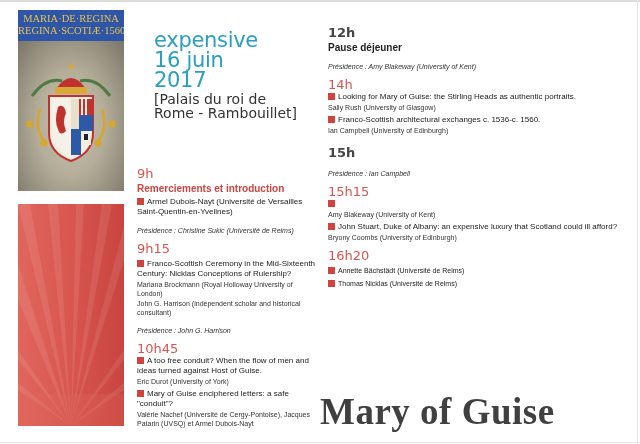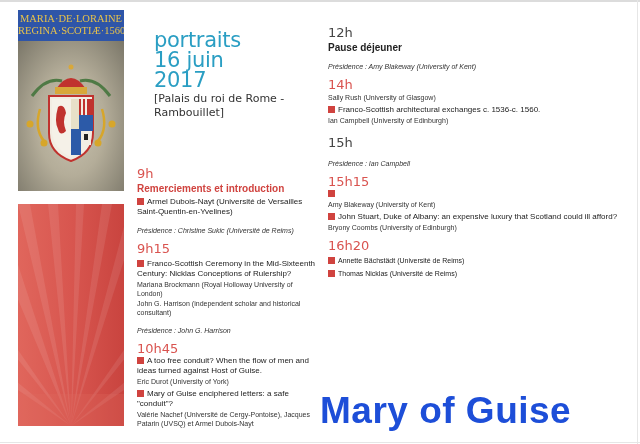--- a/index.html
+++ b/index.html
@@ -13,47 +13,47 @@
   .portrait .stone { position:absolute; left:0; top:31px; width:106px; height:150px;
      background: radial-gradient(ellipse at 50% 55%, #c9c3b0 0%, #b4ad99 45%, #8f8a7a 80%, #7a7668 100%); }
   .portrait svg { position:absolute; left:0; top:31px; }
 
   .sunburst { position:absolute; left:18px; top:204px; width:106px; height:222px; overflow:hidden;
      background: linear-gradient(90deg, #e0665c 0%, #d8564f 50%, #c9443f 100%); }
   .sunburst svg { position:absolute; left:0; top:0; }
 
   .date-block { position:absolute; left:154px; top:30px; }
   .date-line { color:#2a9ec3; font-size:21px; line-height:20px; font-family:"DejaVu Sans", sans-serif; font-weight:normal; letter-spacing:-0.3px; }
-  .venue { color:#333; font-size:11px; line-height:14px; margin-top:2px; font-family:"DejaVu Sans", sans-serif; }
+  .venue { color:#333; font-size:14px; line-height:14px; margin-top:2px; font-family:"DejaVu Sans", sans-serif; }
 
   .col { position:absolute; }
   .col-left { left:137px; top:166px; width:180px; }
   .col-right { left:328px; top:25px; width:300px; }
 
   .time { font-family:"DejaVu Sans", sans-serif; font-size:13px; line-height:15px; color:#d9534f; margin-top:6px; }
-  .time.dark { color:#444; }
+  .time.dark { color:#444;font-weight:bold; }
   .sect-title { font-size:10px; font-weight:bold; line-height:10px; color:#d0433f; margin-top:3px; }
   .sect-title.dark { color:#222; }
   .talk { font-size:8px; line-height:10px; color:#222; margin-top:3px; }
   .talk .bul { display:inline-block; width:7px; height:7px; background:#d0433f; margin-right:3px; vertical-align:-1px; }
   .speaker { font-size:7px; line-height:9px; color:#333; margin-top:1px; }
   .pres { font-size:7px; font-style:italic; line-height:9px; color:#333; margin-top:9px; }
 
-  .watermark { position:absolute; left:320px; top:390px; font-family:Liberation Sans, sans-serif; font-weight:bold; font-size:37px; color:#1d4ed8; letter-spacing:0.5px; white-space:nowrap; }
+  .watermark { position:absolute; left:320px; top:390px; font-family:Liberation Serif, serif; font-weight:bold; font-size:37px; color:#404040; letter-spacing:0.5px; white-space:nowrap; }
 </style>
 </head>
 <body>
 
 <div class="frame-top"></div>
 <div class="frame-right"></div>
 <div class="frame-bottom"></div>
 
 <div class="portrait">
   <div class="banner">
-    <div>MARIA·DE·LORAINE</div>
+    <div>MARIA·DE·REGINA</div>
     <div>REGINA·SCOTIÆ·1560</div>
   </div>
   <div class="stone"></div>
   <svg width="106" height="150" viewBox="0 0 106 150">
 
     <path d="M14 55 Q28 36 44 40" stroke="#4f7a45" stroke-width="3" fill="none"></path>
     <path d="M92 55 Q78 36 62 40" stroke="#4f7a45" stroke-width="3" fill="none"></path>
 
     <path d="M22 68 Q16 88 26 100" stroke="#d7a62a" stroke-width="2.5" fill="none"></path>
     <circle cx="12" cy="83" r="3.5" fill="#d7a62a"></circle>
@@ -92,21 +92,21 @@
       <polygon points="53,222 -60,60 -60,80"></polygon>
       <polygon points="53,222 -60,130 -60,145"></polygon>
       <polygon points="53,222 166,60 166,80"></polygon>
       <polygon points="53,222 166,130 166,145"></polygon>
     </g>
     <rect x="0" y="190" width="106" height="32" fill="#e06a5f" fill-opacity="0.25"></rect>
   </svg>
 </div>
 
 <div class="date-block">
-  <div class="date-line">portraits</div>
+  <div class="date-line">expensive</div>
   <div class="date-line">16 juin</div>
   <div class="date-line">2017</div>
   <div class="venue" style="width:150px;">[Palais du roi de Rome - Rambouillet]</div>
 </div>
 
 <div class="col col-left">
 
   <div>
     <div class="time" style="margin-top:0">9h</div>
     <div class="sect-title">Remerciements et introduction</div>
@@ -134,20 +134,21 @@
 <div class="col col-right">
 
   <div>
     <div class="time dark" style="margin-top:0">12h</div>
     <div class="sect-title dark">Pause déjeuner</div>
     <div class="pres">Présidence : Amy Blakeway (University of Kent)</div>
   </div>
 
   <div>
     <div class="time">14h</div>
+    <div class="talk" style="margin-top:0"><span class="bul"></span><span>Looking for Mary of Guise: the Stirling Heads as authentic portraits.</span></div>
     <div class="speaker">Sally Rush (University of Glasgow)</div>
     <div class="talk"><span class="bul"></span><span>Franco-Scottish architectural exchanges c. 1536-c. 1560.</span></div>
     <div class="speaker">Ian Campbell (University of Edinburgh)</div>
   </div>
 
   <div>
     <div class="time dark" style="margin-top:10px">15h</div>
     <div class="pres">Présidence : Ian Campbell</div>
   </div>
 

